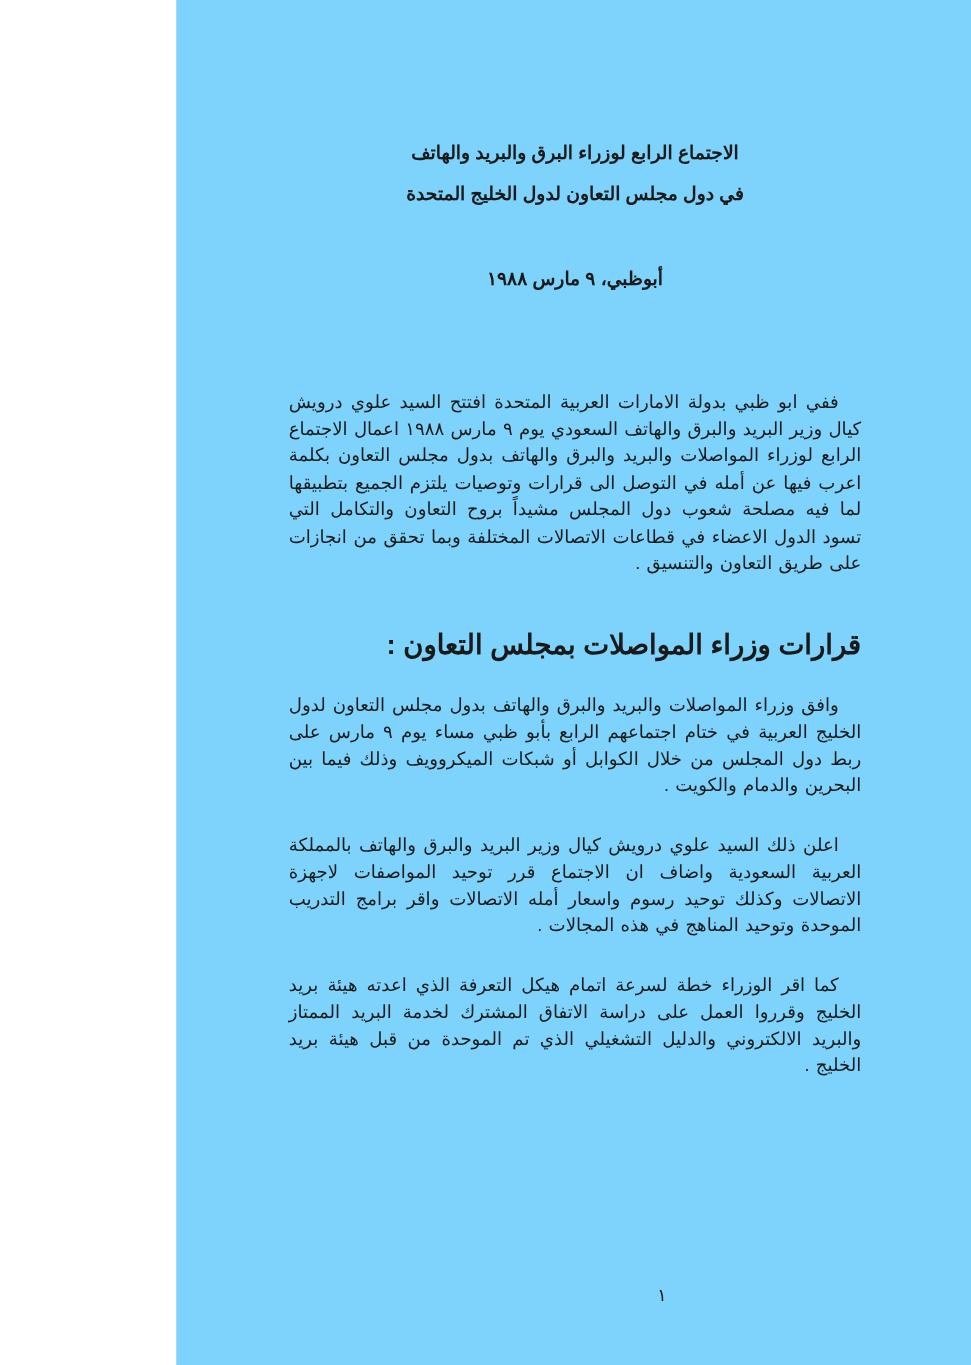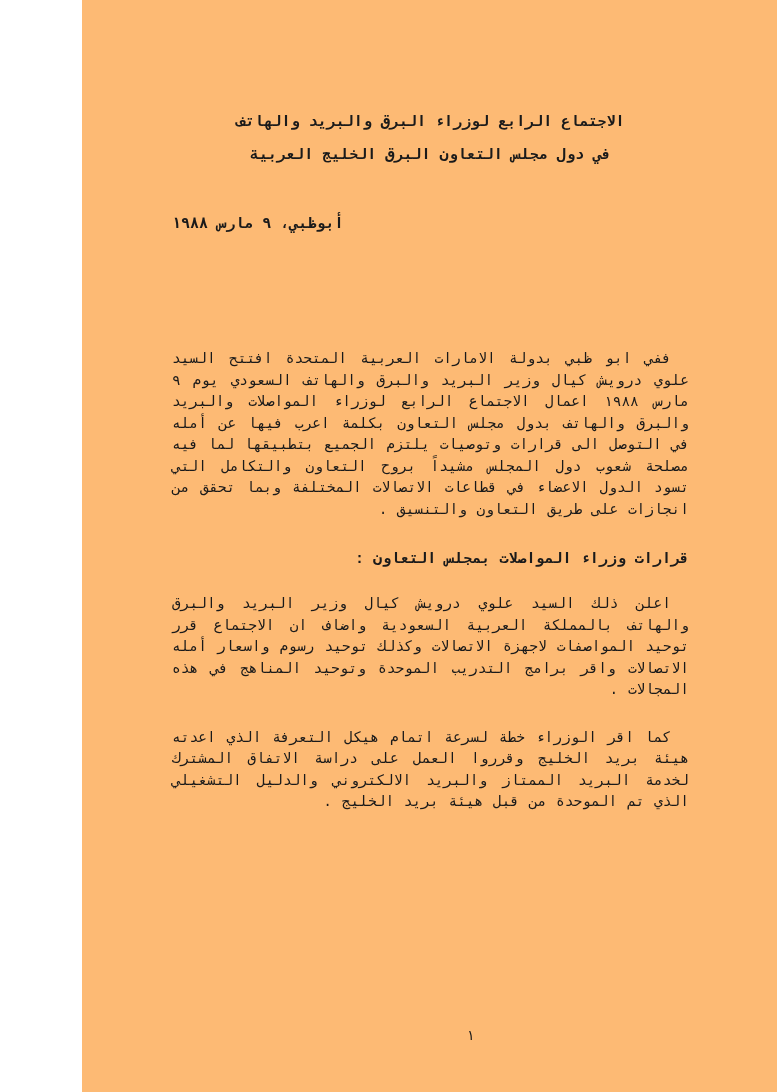--- a/index.html
+++ b/index.html
@@ -2,25 +2,25 @@
 <html lang="ar" dir="rtl"><head>
 <meta charset="utf-8">
 <style>
   html, body {
     margin: 0;
     padding: 0;
     background: #ffffff;
   }
   .page {
     position: relative;
-    width: 695px;
+    width: 636px;
     height: 1092px;
-    background: #fdba74;
+    background: #7dd3fc;
     color: #1a1a1a;
-    font-family: Liberation Mono, monospace;
+    font-family: Liberation Sans, sans-serif;
     direction: rtl;
     overflow: hidden;
     box-sizing: border-box;
   }
   .content {
     position: absolute;
     top: 0;
     right: 88px;
     left: 90px;
   }
@@ -29,38 +29,38 @@
     text-align: center;
   }
   .title-line {
     font-size: 15px;
     font-weight: bold;
     line-height: 33px;
     letter-spacing: 0.2px;
   }
   .date-line {
     margin-top: 42px;
-    text-align: left;
+    text-align: center;
     font-size: 15px;
     font-weight: bold;
   }
   .paragraph {
     font-size: 14.5px;
     line-height: 21.5px;
     text-align: justify;
     text-align-last: right;
     text-indent: 18px;
     word-spacing: 1px;
   }
   .intro-paragraph {
-    margin-top: 116px;
+    margin-top: 80px;
   }
   .section-heading {
-    margin-top: 28px;
-    font-size: 15px;
+    margin-top: 40px;
+    font-size: 22px;
     font-weight: bold;
     text-align: right;
   }
   .body-paragraph {
     margin-top: 26px;
   }
   .page-number {
     position: absolute;
     bottom: 48px;
     left: 0;
@@ -71,28 +71,29 @@
   }
 </style>
 </head>
 <body>
 
 <div class="page">
   <div class="content">
 
     <div class="title-block">
       <div class="title-line">الاجتماع الرابع لوزراء البرق والبريد والهاتف</div>
-      <div class="title-line">في دول مجلس التعاون البرق الخليج العربية</div>
+      <div class="title-line">في دول مجلس التعاون لدول الخليج المتحدة</div>
     </div>
 
     <div class="date-line">أبوظبي، ٩ مارس ١٩٨٨</div>
 
     <div class="paragraph intro-paragraph">ففي ابو ظبي بدولة الامارات العربية المتحدة افتتح السيد علوي درويش كيال وزير البريد والبرق والهاتف السعودي يوم ٩ مارس ١٩٨٨ اعمال الاجتماع الرابع لوزراء المواصلات والبريد والبرق والهاتف بدول مجلس التعاون بكلمة اعرب فيها عن أمله في التوصل الى قرارات وتوصيات يلتزم الجميع بتطبيقها لما فيه مصلحة شعوب دول المجلس مشيداً بروح التعاون والتكامل التي تسود الدول الاعضاء في قطاعات الاتصالات المختلفة وبما تحقق من انجازات على طريق التعاون والتنسيق .</div>
 
     <div class="section-heading">قرارات وزراء المواصلات بمجلس التعاون :</div>
 
+    <div class="paragraph body-paragraph">وافق وزراء المواصلات والبريد والبرق والهاتف بدول مجلس التعاون لدول الخليج العربية في ختام اجتماعهم الرابع بأبو ظبي مساء يوم ٩ مارس على ربط دول المجلس من خلال الكوابل أو شبكات الميكروويف وذلك فيما بين البحرين والدمام والكويت .</div>
     <div class="paragraph body-paragraph">اعلن ذلك السيد علوي درويش كيال وزير البريد والبرق والهاتف بالمملكة العربية السعودية واضاف ان الاجتماع قرر توحيد المواصفات لاجهزة الاتصالات وكذلك توحيد رسوم واسعار أمله الاتصالات واقر برامج التدريب الموحدة وتوحيد المناهج في هذه المجالات .</div>
     <div class="paragraph body-paragraph">كما اقر الوزراء خطة لسرعة اتمام هيكل التعرفة الذي اعدته هيئة بريد الخليج وقرروا العمل على دراسة الاتفاق المشترك لخدمة البريد الممتاز والبريد الالكتروني والدليل التشغيلي الذي تم الموحدة من قبل هيئة بريد الخليج .</div>
 
   </div>
 
   <div class="page-number">١</div>
 </div>
 
 </body></html>

